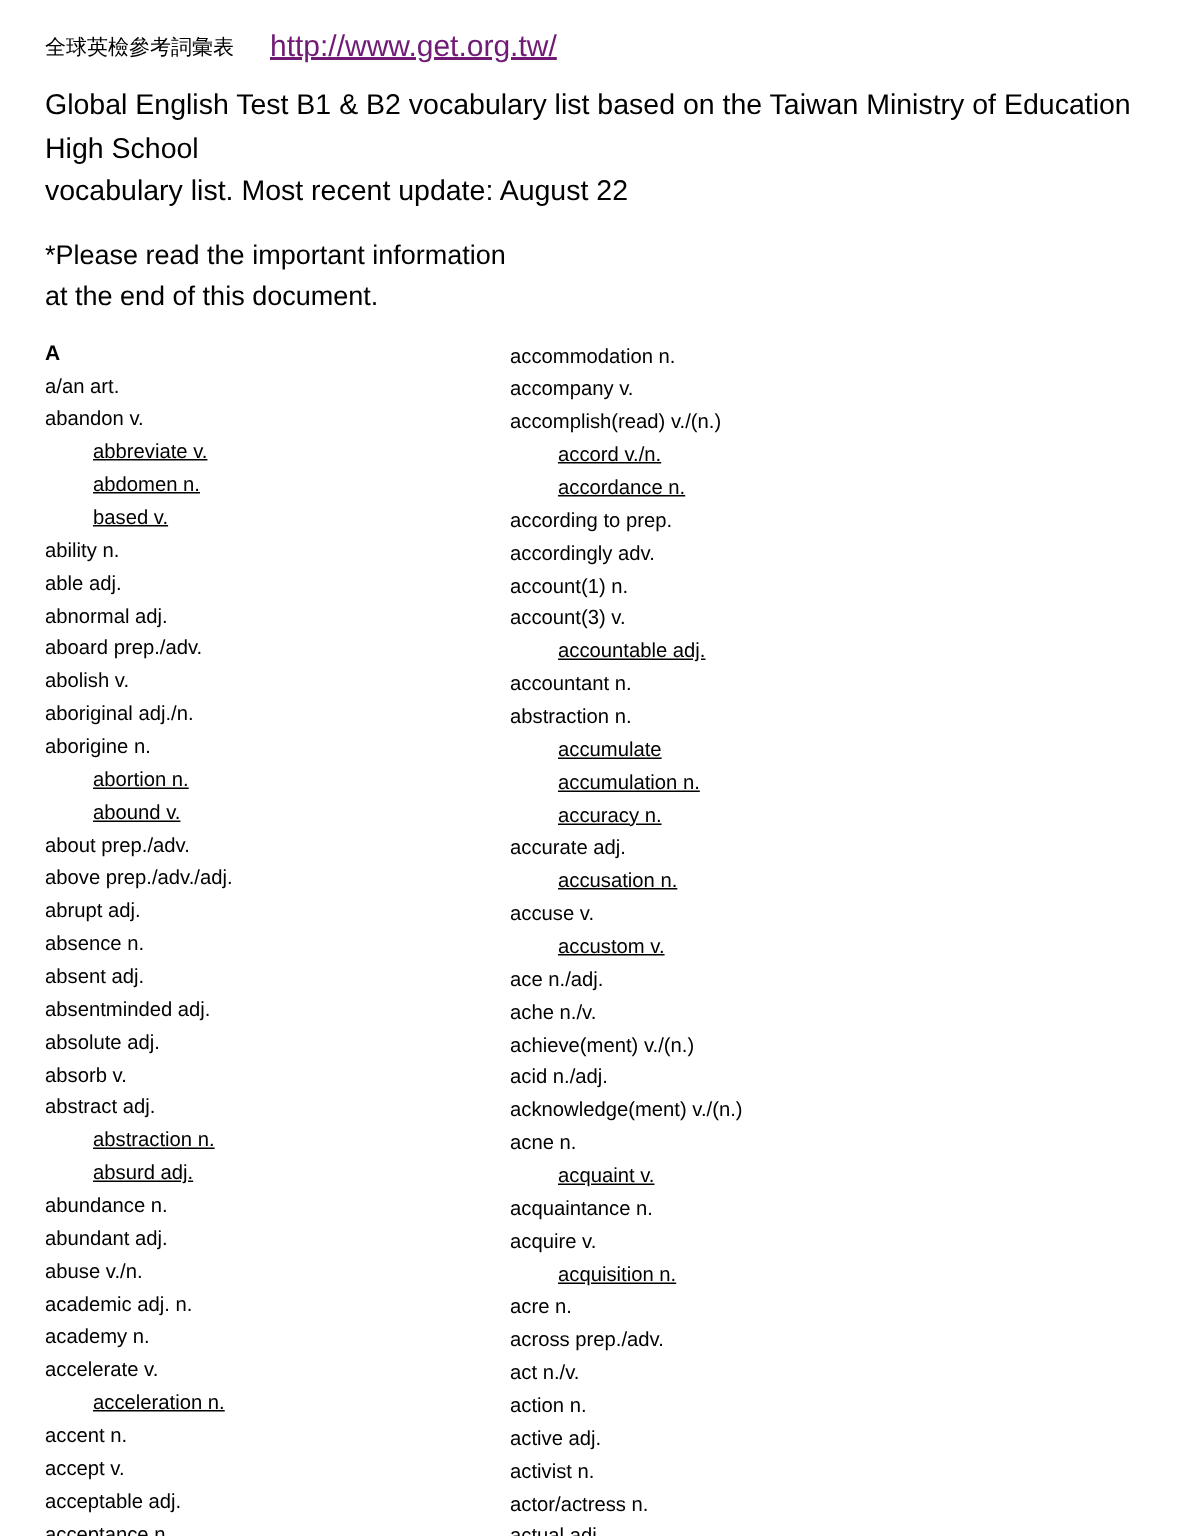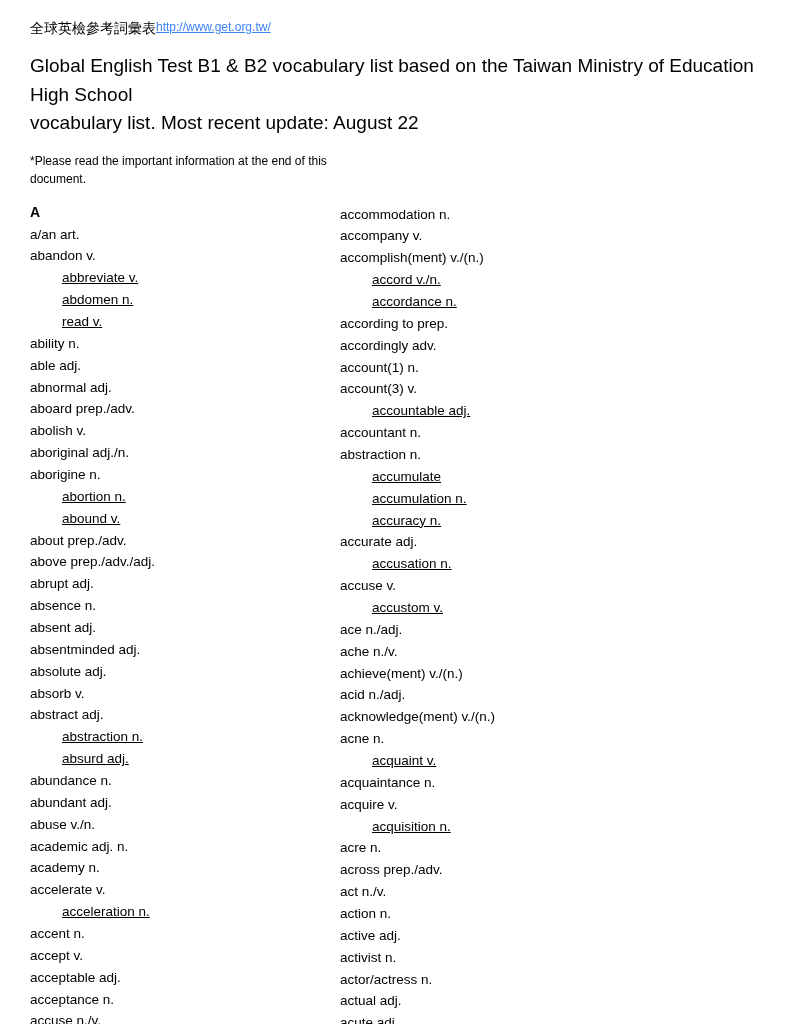--- a/index.html
+++ b/index.html
@@ -7,40 +7,40 @@
       font-family: Arial, sans-serif;
       font-size: 13.5px;
       color: #000;
       background: #fff;
       padding: 20px 30px;
       width: 791px;
       min-height: 1024px;
     }
     .header-line {
       display: flex;
-      align-items: flex-start;
-      gap: 0;
+      align-items: center;
+      gap: 24px;
       margin-bottom: 14px;
     }
     .header-title {
       font-size: 14px;
       color: #000;
     }
     .header-link {
-      color: #3b82f6;
+      color: #701a75;
       text-decoration: underline;
-      font-size: 12px;
+      font-size: 20px;
     }
     .intro {
       font-size: 19px;
       line-height: 1.5;
       margin-bottom: 14px;
     }
     .note {
-      font-size: 12px;
+      font-size: 18px;
       line-height: 1.5;
       margin-bottom: 16px;
       max-width: 320px;
     }
     .columns-container {
       display: flex;
       gap: 0;
     }
     .col-left {
       width: 310px;
@@ -88,21 +88,21 @@
 </div>
 
 <div class="columns-container">
   <div class="col-left">
     <span class="section-letter">A</span>
     <ul class="word-list" id="left-word-list">
         <li>a/an art.</li>
         <li>abandon v.</li>
         <li class="underline"><span>abbreviate v.</span></li>
         <li class="underline"><span>abdomen n.</span></li>
-        <li class="underline"><span>read v.</span></li>
+        <li class="underline"><span>based v.</span></li>
         <li>ability n.</li>
         <li>able adj.</li>
         <li>abnormal adj.</li>
         <li>aboard prep./adv.</li>
         <li>abolish v.</li>
         <li>aboriginal adj./n.</li>
         <li>aborigine n.</li>
         <li class="underline"><span>abortion n.</span></li>
         <li class="underline"><span>abound v.</span></li>
         <li>about prep./adv.</li>
@@ -128,21 +128,21 @@
         <li>acceptable adj.</li>
         <li>acceptance n.</li>
         <li>accuse n./v.</li>
         <li>accessible adj.</li>
       </ul>
   </div>
   <div class="col-right">
     <ul class="word-list" id="right-word-list">
         <li>accommodation n.</li>
         <li>accompany v.</li>
-        <li>accomplish(ment) v./(n.)</li>
+        <li>accomplish(read) v./(n.)</li>
         <li class="underline"><span>accord v./n.</span></li>
         <li class="underline"><span>accordance n.</span></li>
         <li>according to prep.</li>
         <li>accordingly adv.</li>
         <li>account(1) n.</li>
         <li>account(3) v.</li>
         <li class="underline"><span>accountable adj.</span></li>
         <li>accountant n.</li>
         <li>abstraction n.</li>
         <li class="underline"><span>accumulate</span></li>

